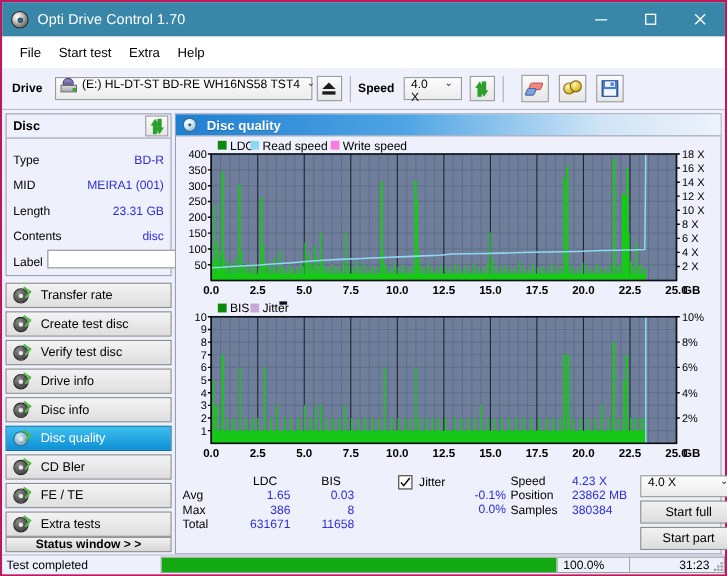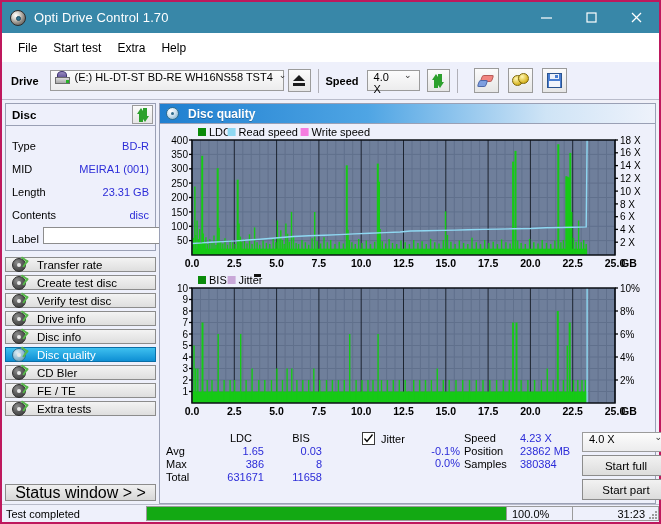--- a/index.html
+++ b/index.html
@@ -204,21 +204,21 @@
   .cd-btn { width:21px;height:19px; }
   .icon-cd {
     width:13px;height:13px;border-radius:50%;
     background: radial-gradient(circle at 36% 30%, #fdfde2 0%, #e8e27a 45%, #b9ae2e 78%, #8a8220 100%);
     border:1px solid #6d6616; box-sizing:border-box; position:relative;
   }
   .icon-cd::after{content:"";position:absolute;left:4px;top:4px;width:3px;height:3px;border-radius:50%;background:#f6f6ee;border:1px solid #8e8a3a;}
 
   .navlist { margin-top: 6px; display:flex; flex-direction:column; gap:3px; }
   .navbtn {
-    height: 15px;
+    height: 23px;
     background: linear-gradient(#f3f3f3,#dedede);
     border: 1px solid #8c8c8c;
     box-sizing:border-box;
     display:flex; align-items:center;
     padding-left: 6px;
     font-size: 11.5px;
     color:#000;
   }
   .navbtn.active {
     background: linear-gradient(#3ec0ef,#0e8fd4);
@@ -235,21 +235,21 @@
   .icon-disc-sm::before{content:"";position:absolute;right:-2px;top:-1px;width:6px;height:6px;
     border-right:2px solid #57b84a;border-top:2px solid #57b84a;transform:rotate(35deg);}
   .navbtn.active .icon-disc-sm{background: radial-gradient(circle at 35% 30%, #dcecf5 0%, #9cc2d6 45%, #5b8ba6 100%);border-color:#2c6c8c;}
 
   .left-spacer { flex:1 1 auto; }
   .statuswin-btn {
     height: 17px; margin-bottom: 3px;
     background: linear-gradient(#f0f0f0,#d7d7d7);
     border:1px solid #8c8c8c; box-sizing:border-box;
     display:flex;align-items:center;justify-content:center;
-    font-size:16px; font-weight:normal;
+    font-size:11px; font-weight:bold;
   }
 
   
   .mainpane {
     flex:1 1 auto; min-width:0;
     padding: 3px 3px 0 0;
     box-sizing:border-box;
     display:flex; flex-direction:column;
   }
   .panel {

